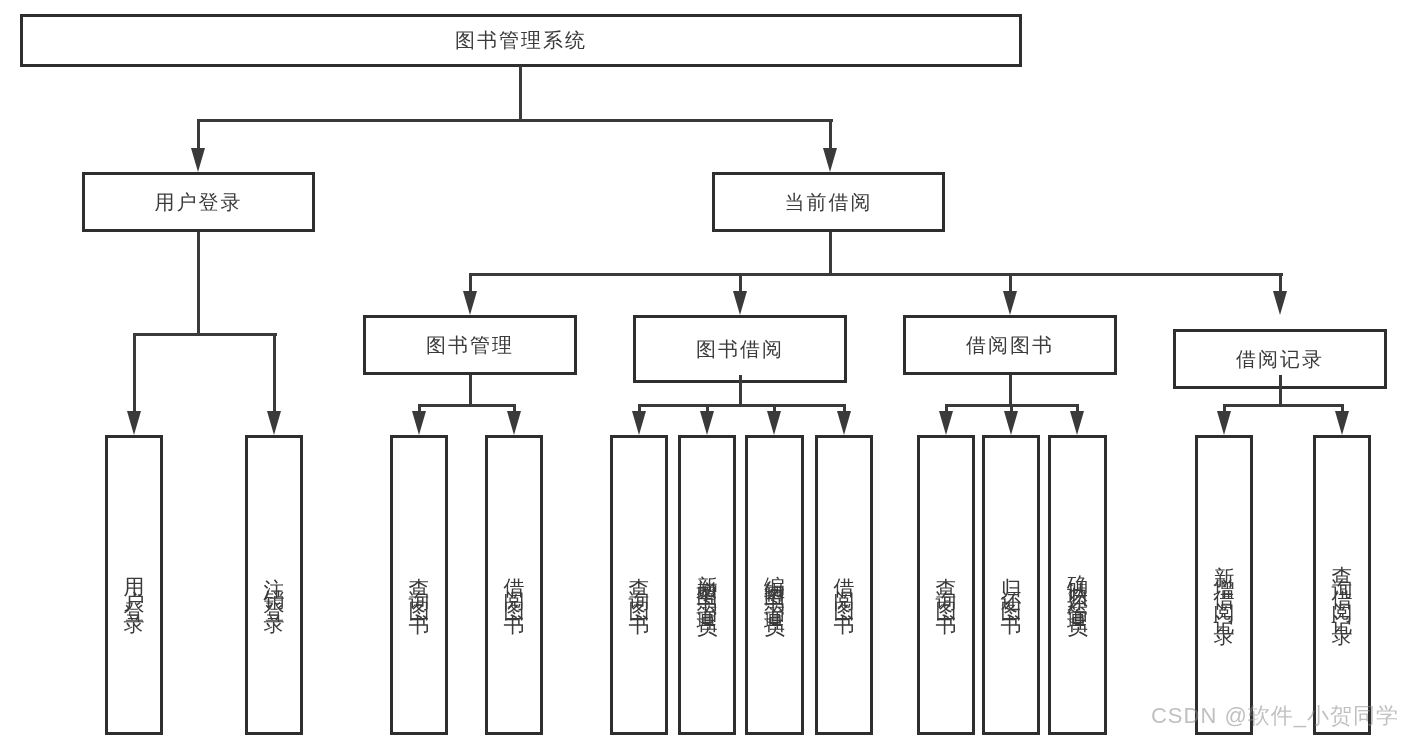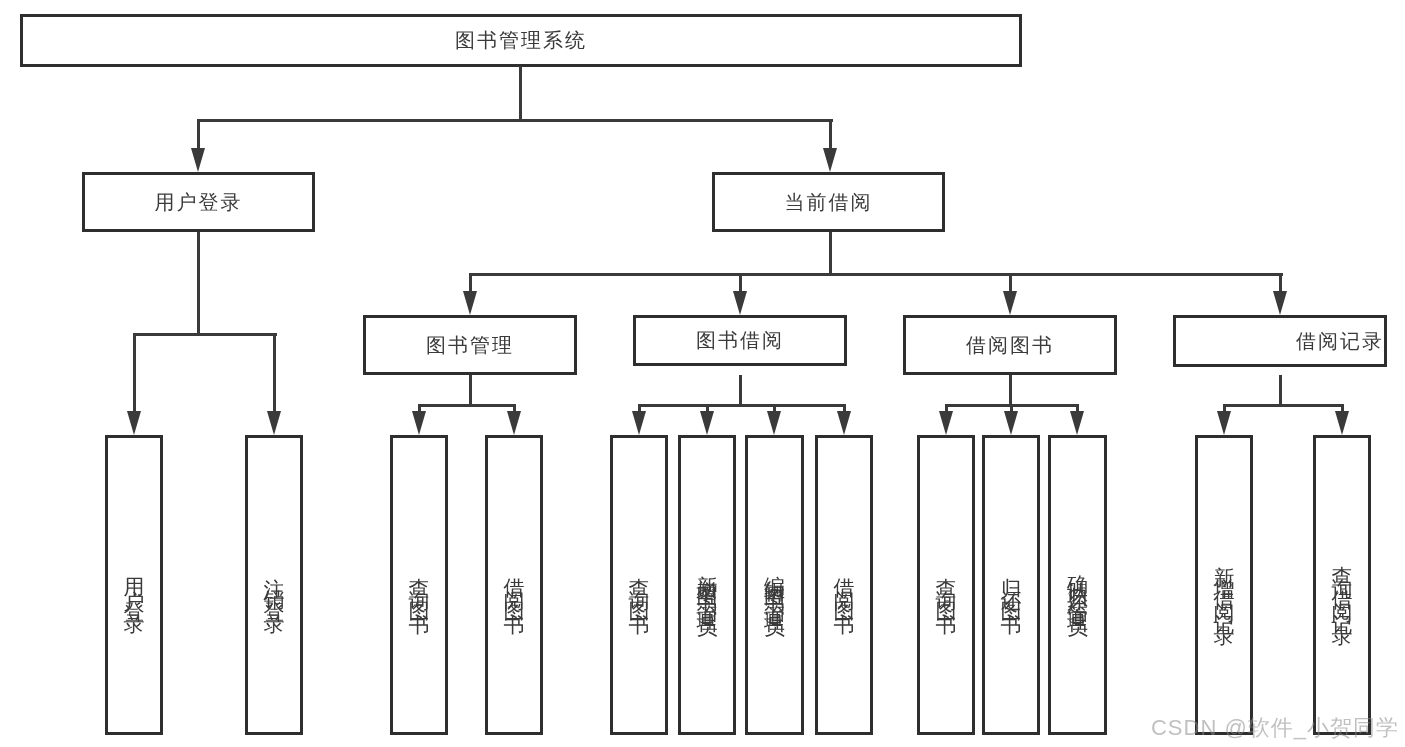--- a/index.html
+++ b/index.html
@@ -33,21 +33,21 @@
   .hline{height:3px;}
   .vline{width:3px;}
   .arrow{
     position:absolute;width:0;height:0;
     border-left:7px solid transparent;
     border-right:7px solid transparent;
     border-top:24px solid #3a3a3a;
   }
   .watermark{
     position:absolute;
-    right:6px;bottom:4px;
+    right:6px;bottom:16px;
     font-size:22px;
     color:rgba(140,140,140,0.55);
     letter-spacing:1px;
     z-index:5;
   }
 </style>
 </head>
 <body>
 
 <div class="stage">
@@ -84,27 +84,27 @@
   <div class="vline" style="left:739px;top:273px;height:20px;"></div>
   <div class="arrow" style="left:733px;top:291px;"></div>
   <div class="vline" style="left:1009px;top:273px;height:20px;"></div>
   <div class="arrow" style="left:1003px;top:291px;"></div>
   <div class="vline" style="left:1279px;top:273px;height:20px;"></div>
   <div class="arrow" style="left:1273px;top:291px;"></div>
 
   <div class="box" style="left:363px;top:315px;width:214px;height:60px;">
     <span>图书管理</span>
   </div>
-  <div class="box" style="left:633px;top:315px;width:214px;height:51px;justify-content:center;">
+  <div class="box" style="left:633px;top:315px;width:214px;height:68px;justify-content:center;">
     <span>图书借阅</span>
   </div>
   <div class="box" style="left:903px;top:315px;width:214px;height:60px;">
     <span>借阅图书</span>
   </div>
-  <div class="box" style="left:1173px;top:315px;width:214px;height:52px;justify-content:flex-end;">
+  <div class="box" style="left:1173px;top:329px;width:214px;height:60px;">
     <span>借阅记录</span>
   </div>
 
   <div class="vline" style="left:469px;top:375px;height:32px;"></div>
   <div class="hline" style="left:418px;top:404px;width:98px;"></div>
   <div class="vline" style="left:418px;top:404px;height:9px;"></div>
   <div class="arrow" style="left:412px;top:411px;"></div>
   <div class="vline" style="left:513px;top:404px;height:9px;"></div>
   <div class="arrow" style="left:507px;top:411px;"></div>
 

